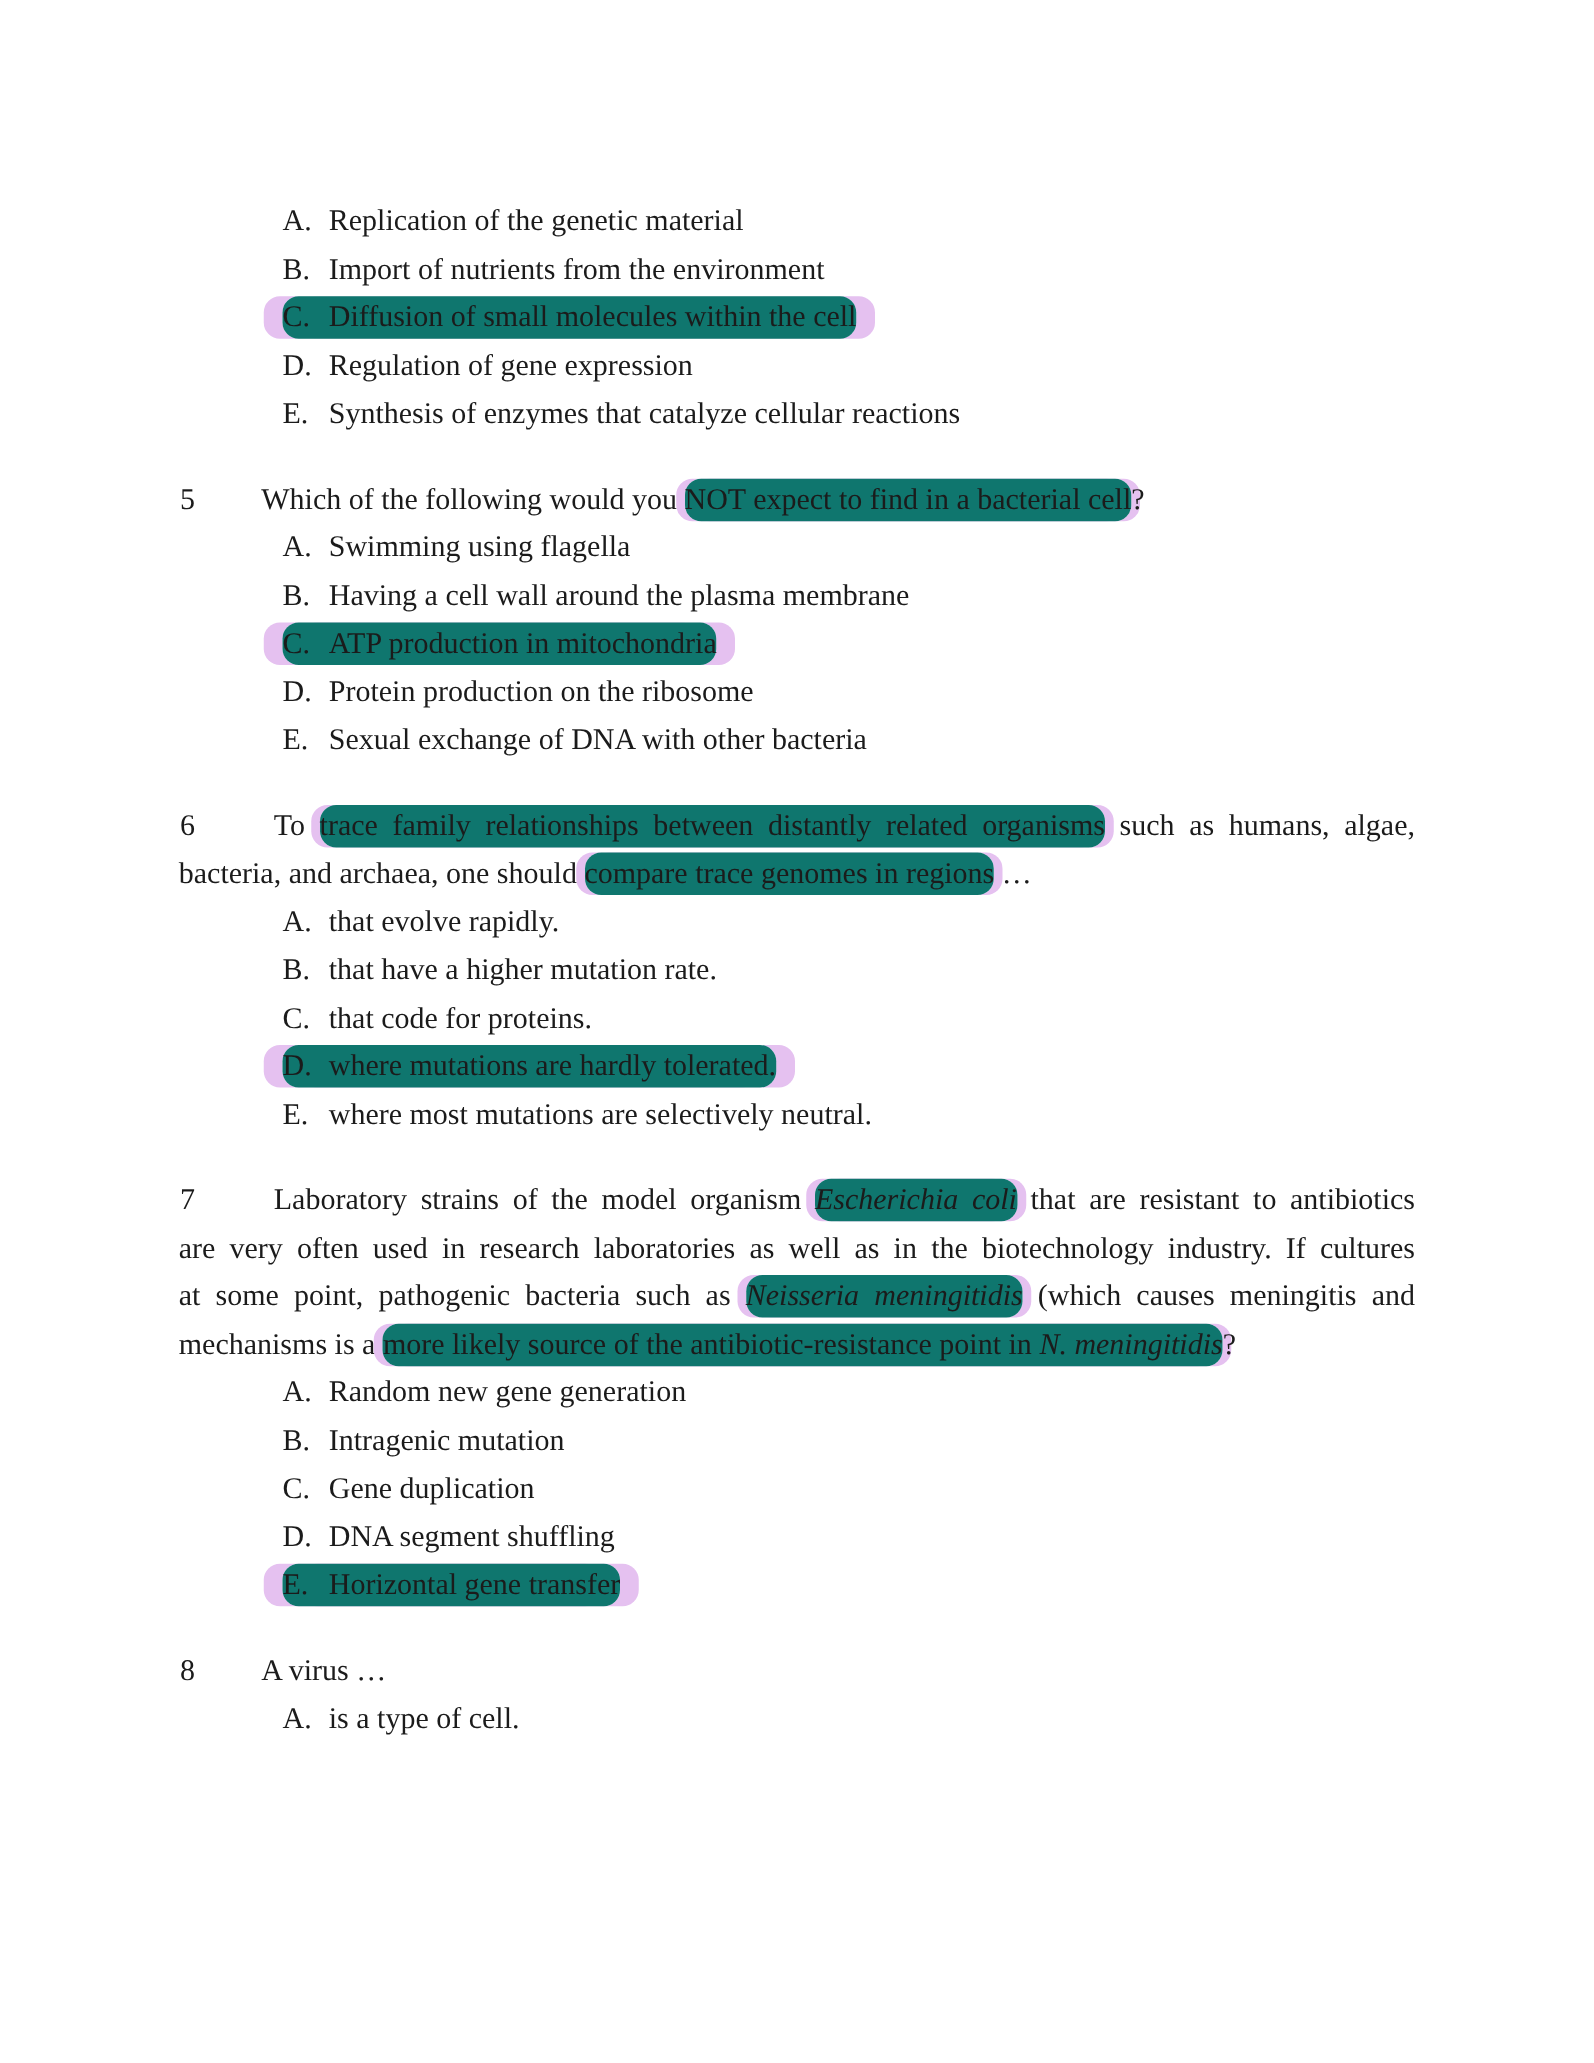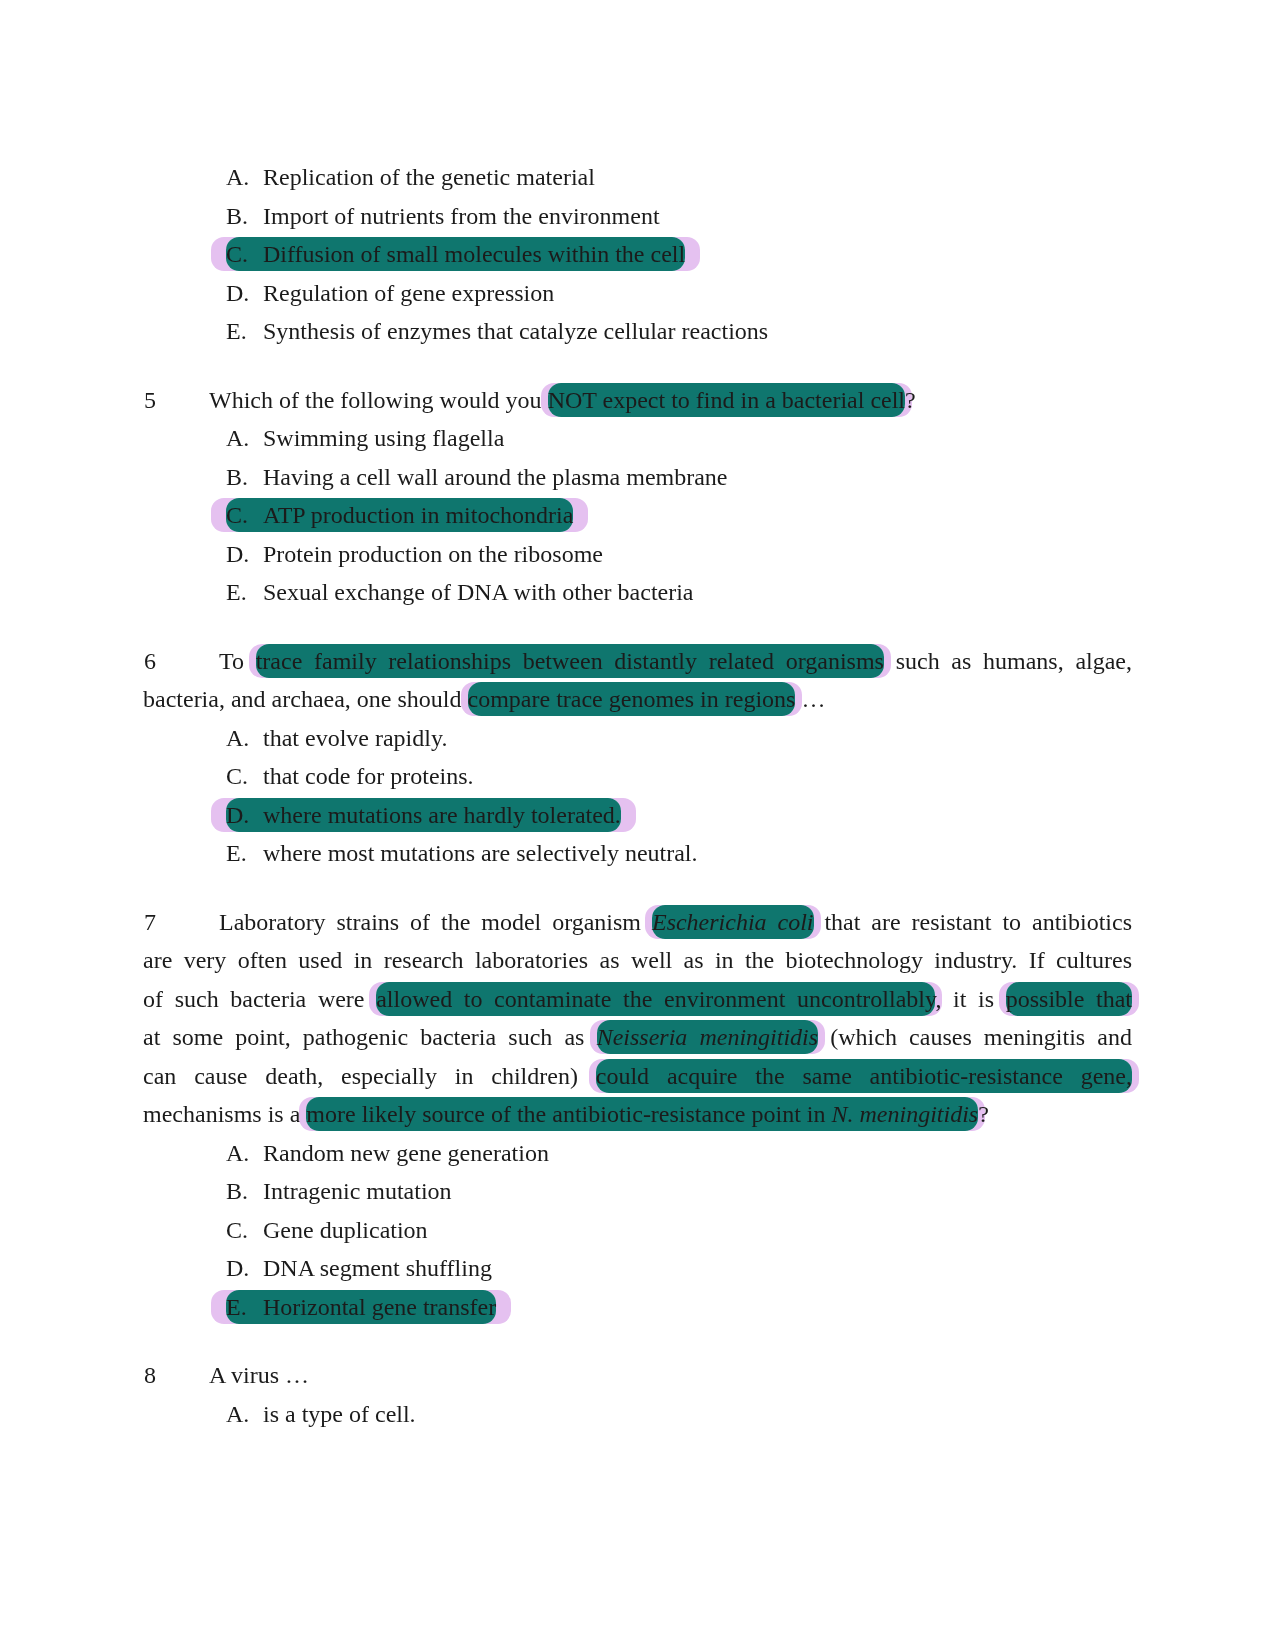--- a/index.html
+++ b/index.html
@@ -87,45 +87,42 @@
       <div class="line tab2 jline">
         <span class="qnum">6</span><span>To </span><span class="hl">trace family relationships between distantly related organisms</span><span> such as humans, algae,</span>
       </div>
       <div class="line">
         <span>bacteria, and archaea, one should </span><span class="hl">compare trace genomes in regions</span><span> …</span>
       </div>
       <div class="line opt">
         <span class="olet">A.</span><span>that evolve rapidly.</span>
       </div>
       <div class="line opt">
+        <span class="olet">B.</span><span>that have a higher mutation rate.</span>
+      </div>
+      <div class="line opt">
         <span class="olet">C.</span><span>that code for proteins.</span>
       </div>
       <div class="line opt">
         <span class="hl"><span class="olet">D.</span><span>where mutations are hardly tolerated.</span></span>
       </div>
       <div class="line opt">
         <span class="olet">E.</span><span>where most mutations are selectively neutral.</span>
       </div>
     </div>
 
     <div class="block">
       <div class="line tab2 jline">
         <span class="qnum">7</span><span>Laboratory strains of the model organism </span><span class="hl it">Escherichia coli</span><span> that are resistant to antibiotics</span>
       </div>
       <div class="line jline">
         <span>are very often used in research laboratories as well as in the biotechnology industry. If cultures</span>
       </div>
       <div class="line jline">
-        <span>of such bacteria were </span><span class="hl">allowed to contaminate the environment uncontrollably</span><span>, it is </span><span class="hl">possible that</span>
-      </div>
-      <div class="line jline">
         <span>at some point, pathogenic bacteria such as </span><span class="hl it">Neisseria meningitidis</span><span> (which causes meningitis and</span>
-      </div>
-      <div class="line jline">
-        <span>can cause death, especially in children) </span><span class="hl">could acquire the same antibiotic-resistance gene,</span>
       </div>
       <div class="line">
         <span>mechanisms is a </span><span class="hl"><span>more likely source of the antibiotic-resistance point in </span><span class="it">N. meningitidis</span></span><span>?</span>
       </div>
       <div class="line opt">
         <span class="olet">A.</span><span>Random new gene generation</span>
       </div>
       <div class="line opt">
         <span class="olet">B.</span><span>Intragenic mutation</span>
       </div>

